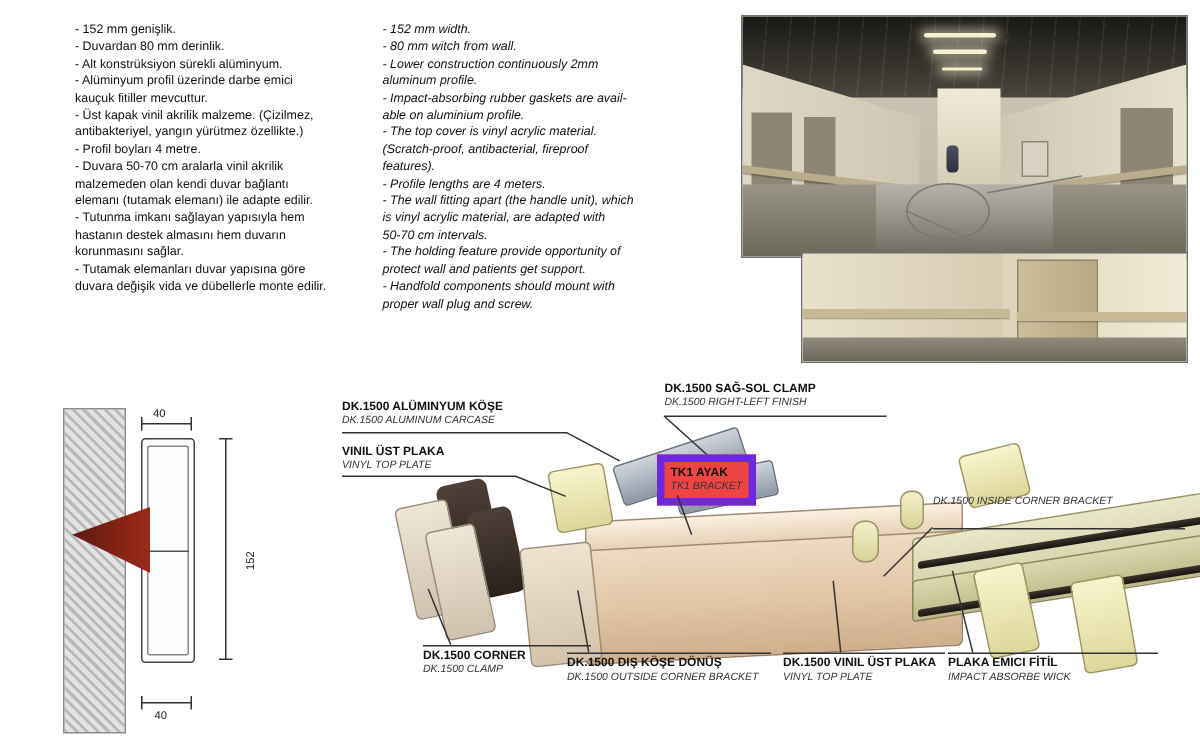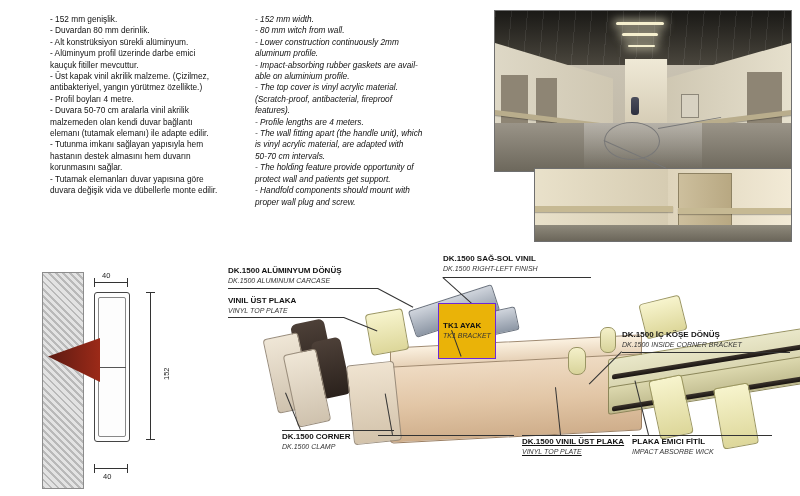--- a/index.html
+++ b/index.html
@@ -134,21 +134,21 @@
   }
   .wick{
     position:absolute;background:linear-gradient(180deg,#3b332c,#191411);
     border-radius:2px;
   }
 
   
   .lbl{position:absolute;font-size:8px;color:#111;line-height:10px;}
   .lbl .t{font-weight:bold;}
   .lbl .s{font-style:italic;font-size:7px;color:#333;}
-  .lbl.boxed{border:1px solid #6d28d9;padding:17px 4px;background:#eab308;}
+  .lbl.boxed{border:5px solid #6d28d9;padding:2px 4px;background:#ef4444;}
   .rule{position:absolute;background:#333;height:1px;}
   .pointer{position:absolute;background:#333;height:1px;transform-origin:0 0;}
 </style>
 </head>
 <body>
 
 <div class="page">
 
   <div class="col" id="col-tr">- 152 mm genişlik.
 - Duvardan 80 mm derinlik.
@@ -272,64 +272,67 @@
     <div class="clamp" style="left:66px;top:84px;width:30px;height:58px;transform:rotate(-12deg);"></div>
 
     <div class="vinyl-strip" style="left:20px;top:80px;width:34px;height:74px;transform:rotate(-12deg);"></div>
     <div class="vinyl-strip" style="left:40px;top:96px;width:32px;height:72px;transform:rotate(-12deg);"></div>
 
     <div class="vinyl-strip" style="left:100px;top:108px;width:46px;height:78px;transform:rotate(-6deg);background:linear-gradient(180deg,#efe3d0,#d3c3ab);"></div>
 
   </div>
 
   <div class="lbl" style="left:443px;top:254px;width:140px;">
-    <div class="t">DK.1500 SAĞ-SOL VINIL</div>
+    <div class="t">DK.1500 SAĞ-SOL CLAMP</div>
     <div class="s">DK.1500 RIGHT-LEFT FINISH</div>
   </div>
   <div class="rule" style="left:443px;top:277px;width:148px;"></div>
   <div class="pointer" style="left:443px;top:277px;width:52px;transform:rotate(42deg);"></div>
 
   <div class="lbl" style="left:228px;top:266px;width:150px;">
-    <div class="t">DK.1500 ALÜMINYUM DÖNÜŞ</div>
+    <div class="t">DK.1500 ALÜMINYUM KÖŞE</div>
     <div class="s">DK.1500 ALUMINUM CARCASE</div>
   </div>
   <div class="rule" style="left:228px;top:288px;width:150px;"></div>
   <div class="pointer" style="left:378px;top:288px;width:40px;transform:rotate(28deg);"></div>
 
   <div class="lbl" style="left:228px;top:296px;width:120px;">
     <div class="t">VINIL ÜST PLAKA</div>
     <div class="s">VINYL TOP PLATE</div>
   </div>
   <div class="rule" style="left:228px;top:317px;width:116px;"></div>
   <div class="pointer" style="left:344px;top:317px;width:36px;transform:rotate(22deg);"></div>
 
   <div class="lbl boxed" style="left:438px;top:303px;">
     <div class="t">TK1 AYAK</div>
     <div class="s">TK1 BRACKET</div>
   </div>
   <div class="pointer" style="left:452px;top:330px;width:28px;transform:rotate(70deg);"></div>
 
   <div class="lbl" style="left:622px;top:330px;width:168px;">
-    <div class="t">DK.1500 İÇ KÖŞE DÖNÜŞ</div>
     <div class="s">DK.1500 INSIDE CORNER BRACKET</div>
   </div>
   <div class="rule" style="left:622px;top:352px;width:168px;"></div>
   <div class="pointer" style="left:622px;top:352px;width:46px;transform:rotate(135deg);"></div>
 
   <div class="lbl" style="left:282px;top:432px;width:112px;">
     <div class="t">DK.1500 CORNER</div>
     <div class="s">DK.1500 CLAMP</div>
   </div>
   <div class="rule" style="left:282px;top:430px;width:112px;"></div>
   <div class="pointer" style="left:300px;top:430px;width:40px;transform:rotate(-112deg);"></div>
 
+  <div class="lbl" style="left:378px;top:437px;width:136px;">
+    <div class="t">DK.1500 DIŞ KÖŞE DÖNÜŞ</div>
+    <div class="s">DK.1500 OUTSIDE CORNER BRACKET</div>
+  </div>
   <div class="rule" style="left:378px;top:435px;width:136px;"></div>
   <div class="pointer" style="left:392px;top:435px;width:42px;transform:rotate(-100deg);"></div>
 
-  <div class="lbl" style="left:522px;top:437px;width:120px;text-decoration:underline;">
+  <div class="lbl" style="left:522px;top:437px;width:120px;">
     <div class="t">DK.1500 VINIL ÜST PLAKA</div>
     <div class="s">VINYL TOP PLATE</div>
   </div>
   <div class="rule" style="left:522px;top:435px;width:108px;"></div>
   <div class="pointer" style="left:560px;top:435px;width:48px;transform:rotate(-96deg);"></div>
 
   <div class="lbl" style="left:632px;top:437px;width:140px;">
     <div class="t">PLAKA EMICI FİTİL</div>
     <div class="s">IMPACT ABSORBE WICK</div>
   </div>

